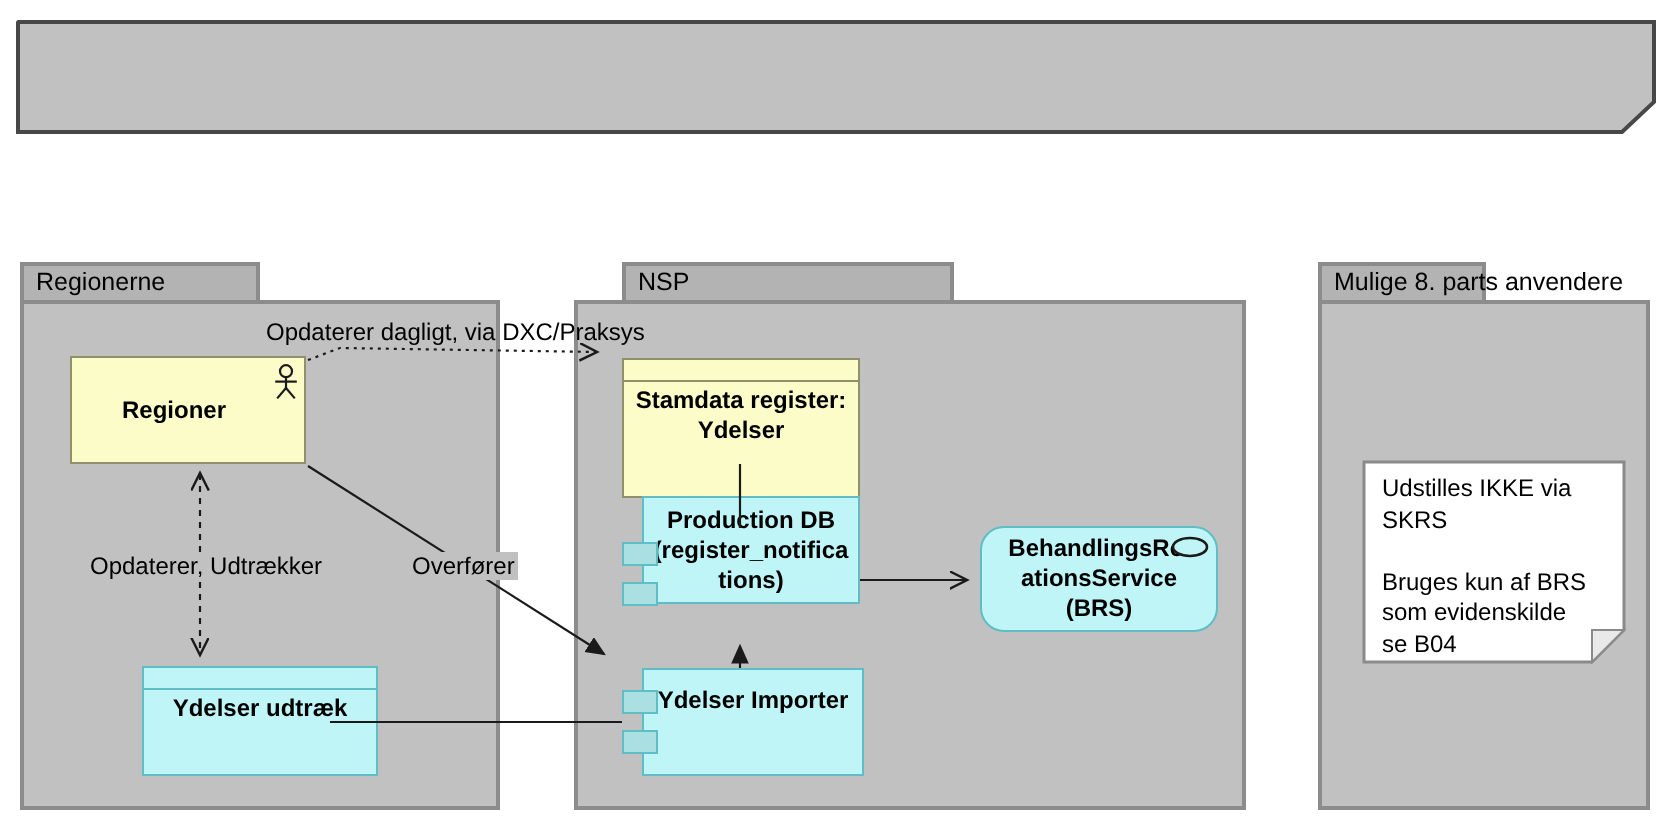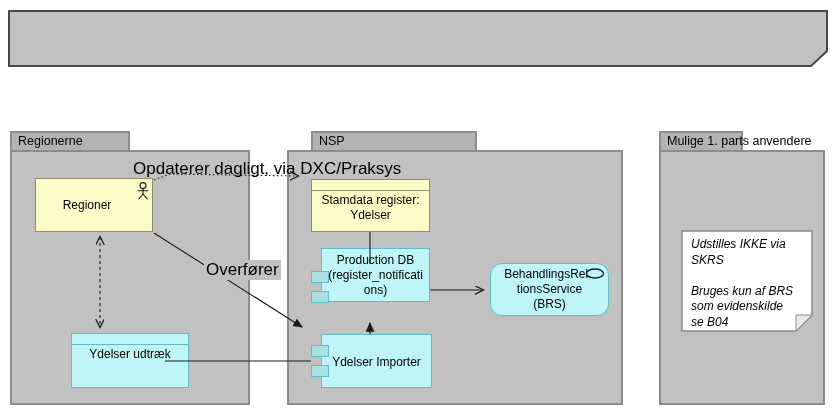--- a/index.html
+++ b/index.html
@@ -7,35 +7,35 @@
           font-family:"Liberation Sans",sans-serif;color:#000;border-radius:32px;}
   
   .title-text{position:absolute;left:18px;top:17px;font-size:15px;font-weight:bold;line-height:19px;}
   .title-row{display:flex;}
   .title-row .tlabel{width:128px;}
   
   .group-body{position:absolute;background:#c1c1c1;border:2px solid #8c8c8c;box-sizing:border-box;z-index:1;}
   .group-tab{position:absolute;background:#b3b3b3;border:2px solid #8c8c8c;border-bottom:none;
              box-sizing:border-box;z-index:2;font-size:12.5px;padding:1px 0 0 6px;white-space:nowrap;overflow:visible;}
   
-  .node{position:absolute;box-sizing:border-box;z-index:3;font-size:12px;line-height:15px;text-align:center;}
+  .node{position:absolute;box-sizing:border-box;z-index:3;font-size:12px;line-height:15px;text-align:center;font-weight:bold;}
   .yellow{background:#fcfcc9;border:1px solid #90906c;}
   .cyan{background:#c0f5f7;border:1px solid #5fbdc6;}
   .bar-y{height:10px;border-bottom:1px solid #90906c;}
   .bar-c{height:10px;border-bottom:1px solid #5fbdc6;}
   .node .lbl{display:block;padding:2px 3px;overflow-wrap:anywhere;}
   .vcenter{display:flex;align-items:center;justify-content:center;height:100%;}
   .rounded{border-radius:12px;}
   .port{position:absolute;width:18px;height:12px;background:#abe0e3;border:1px solid #5fbdc6;
         box-sizing:border-box;z-index:4;}
   
-  .conn-label{position:absolute;font-size:17px;z-index:6;white-space:nowrap;}
+  .conn-label{position:absolute;font-size:12px;z-index:6;white-space:nowrap;}
   .grey-bg{background:#c1c1c1;padding:0 2px;}
   
-  .note-text{position:absolute;font-size:12px;line-height:15.5px;white-space:pre-wrap;z-index:6;font-style:italic;}
+  .note-text{position:absolute;font-size:12px;line-height:15.5px;white-space:pre-wrap;z-index:6;}
   svg.overlay{position:absolute;left:0;top:0;z-index:5;pointer-events:none;}
   svg.shape{position:absolute;z-index:2;}
   .icon{position:absolute;z-index:4;}
 </style>
 </head>
 <body>
 
 <div id="canvas">
 
   <svg class="shape" style="left:8px;top:10px;" width="821" height="58">
@@ -56,21 +56,21 @@
     <span>Regionerne</span>
   </div>
   <div class="group-body" style="left:10px;top:150px;width:240px;height:255px;"></div>
 
   <div class="group-tab" style="left:287px;top:131px;width:166px;height:19px;margin-left:24px;">
     <span>NSP</span>
   </div>
   <div class="group-body" style="left:287px;top:150px;width:336px;height:255px;"></div>
 
   <div class="group-tab" style="left:659px;top:131px;width:84px;height:19px;">
-    <span>Mulige 1. parts anvendere</span>
+    <span>Mulige 8. parts anvendere</span>
   </div>
   <div class="group-body" style="left:659px;top:150px;width:166px;height:255px;"></div>
 
   <div class="node yellow" style="left:35px;top:178px;width:118px;height:54px;">
     <div class="vcenter" style="padding-right:14px;">
       <span class="lbl">Regioner</span>
     </div>
   </div>
   <svg class="icon" style="left:136px;top:182px;" width="14" height="18">
     <circle cx="7" cy="3.6" r="3" fill="none" stroke="#1a1a1a" stroke-width="1.1"></circle>
@@ -78,35 +78,35 @@
     <line x1="1.6" y1="8.8" x2="12.4" y2="8.8" stroke="#1a1a1a" stroke-width="1.1"></line>
     <line x1="7" y1="12" x2="2.6" y2="17.2" stroke="#1a1a1a" stroke-width="1.1"></line>
     <line x1="7" y1="12" x2="11.4" y2="17.2" stroke="#1a1a1a" stroke-width="1.1"></line>
   </svg>
 
   <div class="node cyan" style="left:47px;top:333px;width:118px;height:55px;margin-left:24px;">
     <div class="bar-c"></div>
     <span class="lbl">Ydelser udtræk</span>
   </div>
 
-  <div class="node yellow" style="left:311px;top:179px;width:119px;height:53px;">
+  <div class="node yellow" style="left:311px;top:179px;width:119px;height:70px;">
     <div class="bar-y"></div>
     <span class="lbl">Stamdata register: Ydelser</span>
   </div>
 
   <div class="node cyan" style="left:321px;top:248px;width:109px;height:54px;">
     <div class="vcenter">
       <span class="lbl">Production DB (register_notifications)</span>
     </div>
   </div>
   <div class="port" style="left:311px;top:271px;"></div>
   <div class="port" style="left:311px;top:291px;"></div>
 
   <div class="node cyan" style="left:321px;top:334px;width:111px;height:54px;">
-    <span class="lbl" style="padding-top:20px;">Ydelser Importer</span>
+    <span class="lbl" style="padding-top:8px;">Ydelser Importer</span>
   </div>
   <div class="port" style="left:311px;top:345px;"></div>
   <div class="port" style="left:311px;top:365px;"></div>
 
   <div class="node cyan rounded" style="left:490px;top:263px;width:119px;height:53px;">
     <div class="vcenter" style="padding:0 10px;">
       <span class="lbl">BehandlingsRelationsService (BRS)</span>
     </div>
   </div>
   <svg class="icon" style="left:585px;top:268px;" width="21" height="12">
@@ -134,15 +134,16 @@
     <polyline points="154,180 170,174 298,176" fill="none" stroke="#1a1a1a" stroke-width="1.1" stroke-dasharray="1.5 2.5" marker-end="url(#mOpen)"></polyline>
     <line x1="100" y1="237" x2="100" y2="327" stroke="#1a1a1a" stroke-width="1.1" stroke-dasharray="3 3" marker-start="url(#mOpen)" marker-end="url(#mOpen)"></line>
     <line x1="154" y1="233" x2="302" y2="327" stroke="#1a1a1a" stroke-width="1.1" marker-end="url(#mFill)"></line>
     <line x1="165" y1="361" x2="311" y2="361" stroke="#1a1a1a" stroke-width="1.1"></line>
     <line x1="370" y1="232" x2="370" y2="264" stroke="#1a1a1a" stroke-width="1.1"></line>
     <line x1="370" y1="334" x2="370" y2="323" stroke="#1a1a1a" stroke-width="1.1" stroke-dasharray="3 2" marker-end="url(#mFill)"></line>
     <line x1="430" y1="290" x2="483" y2="290" stroke="#1a1a1a" stroke-width="1.1" marker-end="url(#mOpen)"></line>
   </svg>
 
   <div class="conn-label" style="left:133px;top:159px;">Opdaterer dagligt, via DXC/Praksys</div>
-  <div class="conn-label grey-bg" style="left:204px;top:260px;">Overfører</div>
+  <div class="conn-label grey-bg" style="left:43px;top:276px;">Opdaterer, Udtrækker</div>
+  <div class="conn-label grey-bg" style="left:204px;top:276px;">Overfører</div>
 
 </div>
 
 </body></html>

